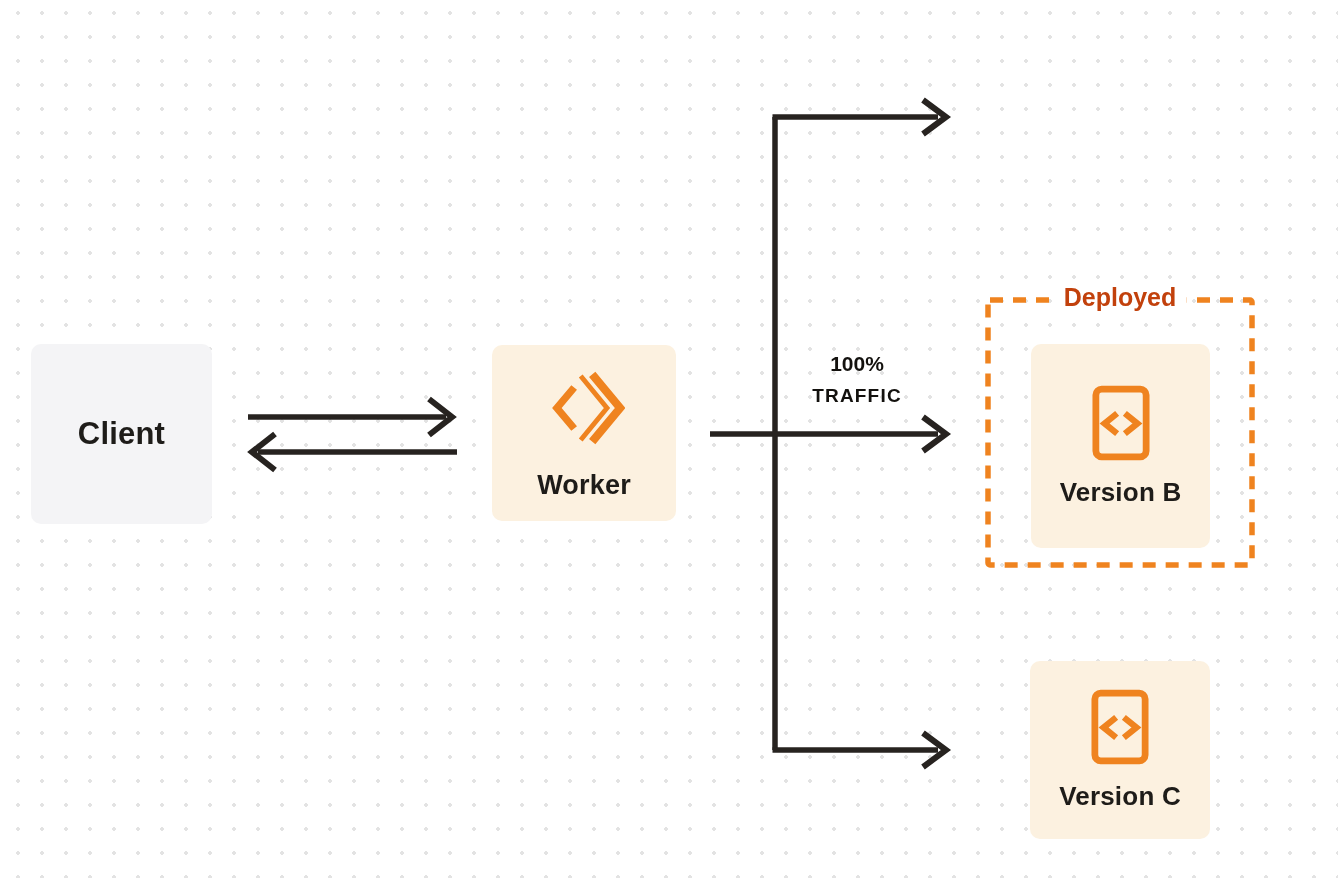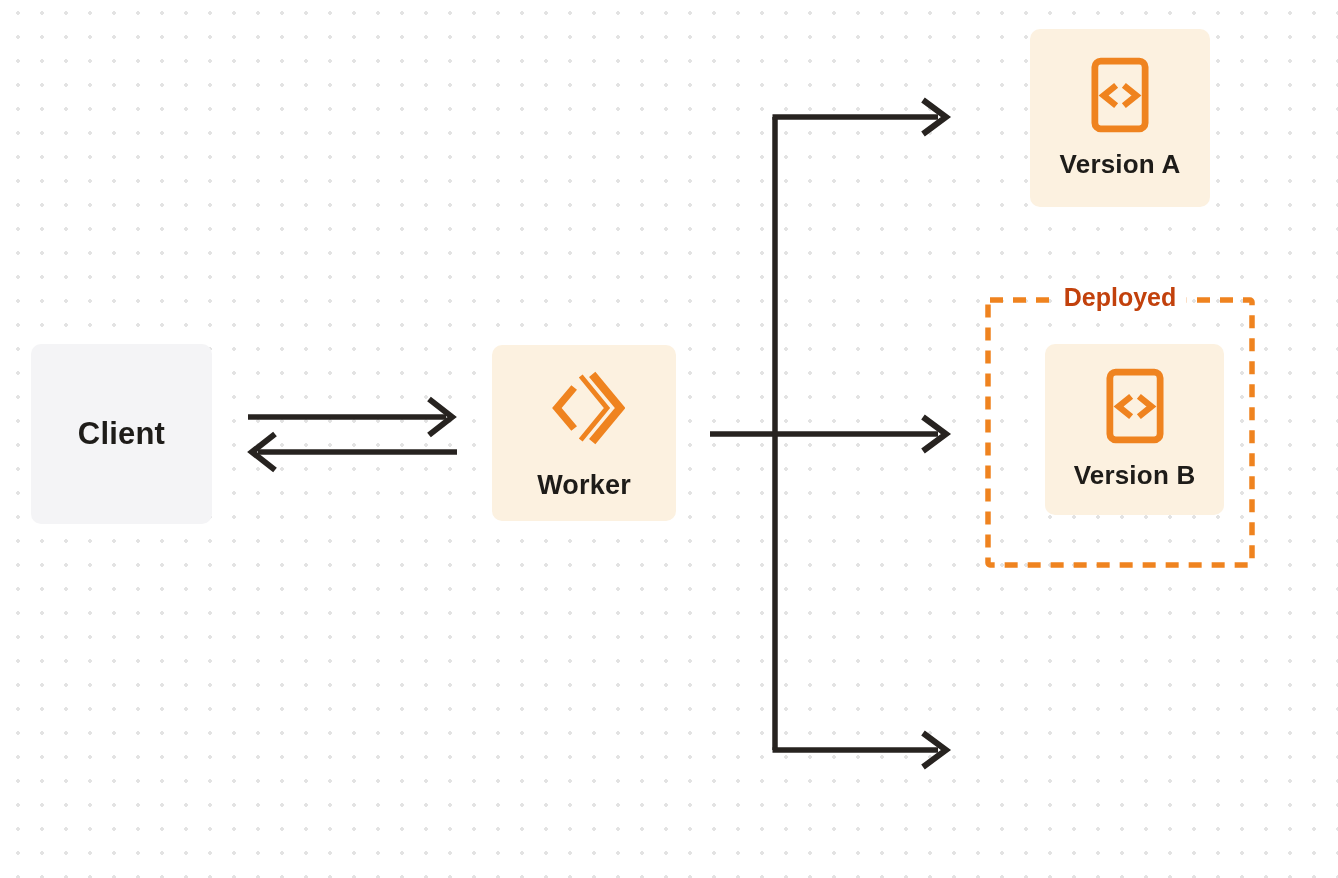--- a/index.html
+++ b/index.html
@@ -52,21 +52,21 @@
     gap: 8px;
   }
   .worker-node .node-label { font-size: 27px; margin-top: 12px; }
   .version-node {
     width: 180px; height: 178px;
     background: #fcf1e0;
     left: 1030px;
   }
   .version-node .node-label { margin-top: 16px; }
   #version-a { top: 29px; }
-  #version-b { top: 344px; left: 1031px; width: 179px; height: 171px; margin-left: 14px; }
+  #version-b { top: 344px; left: 1031px; width: 179px; height: 204px; }
   #version-c { top: 661px; }
   .deployed-group {
     position: absolute;
     left: 985px; top: 297px;
     width: 270px; height: 271px;
   }
   .deployed-border {
     position: absolute;
     left: 0; top: 0;
     width: 270px; height: 271px;
@@ -150,37 +150,41 @@
     <div class="node-label">Worker</div>
   </div>
 
   <div class="deployed-group">
     <svg class="deployed-border" viewBox="0 0 270 271" fill="none">
       <rect x="3" y="3" width="264" height="265" rx="2" stroke="#ef831f" stroke-width="5.5" stroke-dasharray="13 10"></rect>
     </svg>
     <div class="deployed-label">Deployed</div>
   </div>
 
-  <div class="node version-node" id="version-a">
-    <svg width="58" height="76" viewBox="0 0 60 78" fill="none">
-      <rect x="4" y="4" width="52" height="70" rx="6" stroke="#ef831f" stroke-width="7"></rect>
-      <g stroke="#ef831f" stroke-width="6.5" stroke-linecap="butt" stroke-linejoin="miter">
-        <path d="M26 29 L13 39.5 L26 50"></path>
-        <path d="M34 29 L47 39.5 L34 50"></path>
-      </g>
-    </svg>
-    <div class="node-label">Version A</div>
-  </div>
 
   <div class="node version-node" id="version-b">
     <svg width="58" height="76" viewBox="0 0 60 78" fill="none">
       <rect x="4" y="4" width="52" height="70" rx="6" stroke="#ef831f" stroke-width="7"></rect>
       <g stroke="#ef831f" stroke-width="6.5" stroke-linecap="butt" stroke-linejoin="miter">
         <path d="M26 29 L13 39.5 L26 50"></path>
         <path d="M34 29 L47 39.5 L34 50"></path>
       </g>
     </svg>
     <div class="node-label">Version B</div>
   </div>
 
+  <div class="node version-node" id="version-c">
+    <svg width="58" height="76" viewBox="0 0 60 78" fill="none">
+      <rect x="4" y="4" width="52" height="70" rx="6" stroke="#ef831f" stroke-width="7"></rect>
+      <g stroke="#ef831f" stroke-width="6.5" stroke-linecap="butt" stroke-linejoin="miter">
+        <path d="M26 29 L13 39.5 L26 50"></path>
+        <path d="M34 29 L47 39.5 L34 50"></path>
+      </g>
+    </svg>
+    <div class="node-label">Version C</div>
+  </div>
 
+  <div class="traffic-label">
+    <div class="traffic-line1">100%</div>
+    <div class="traffic-line2">TRAFFIC</div>
+  </div>
 
 </div>
 
 </body></html>

